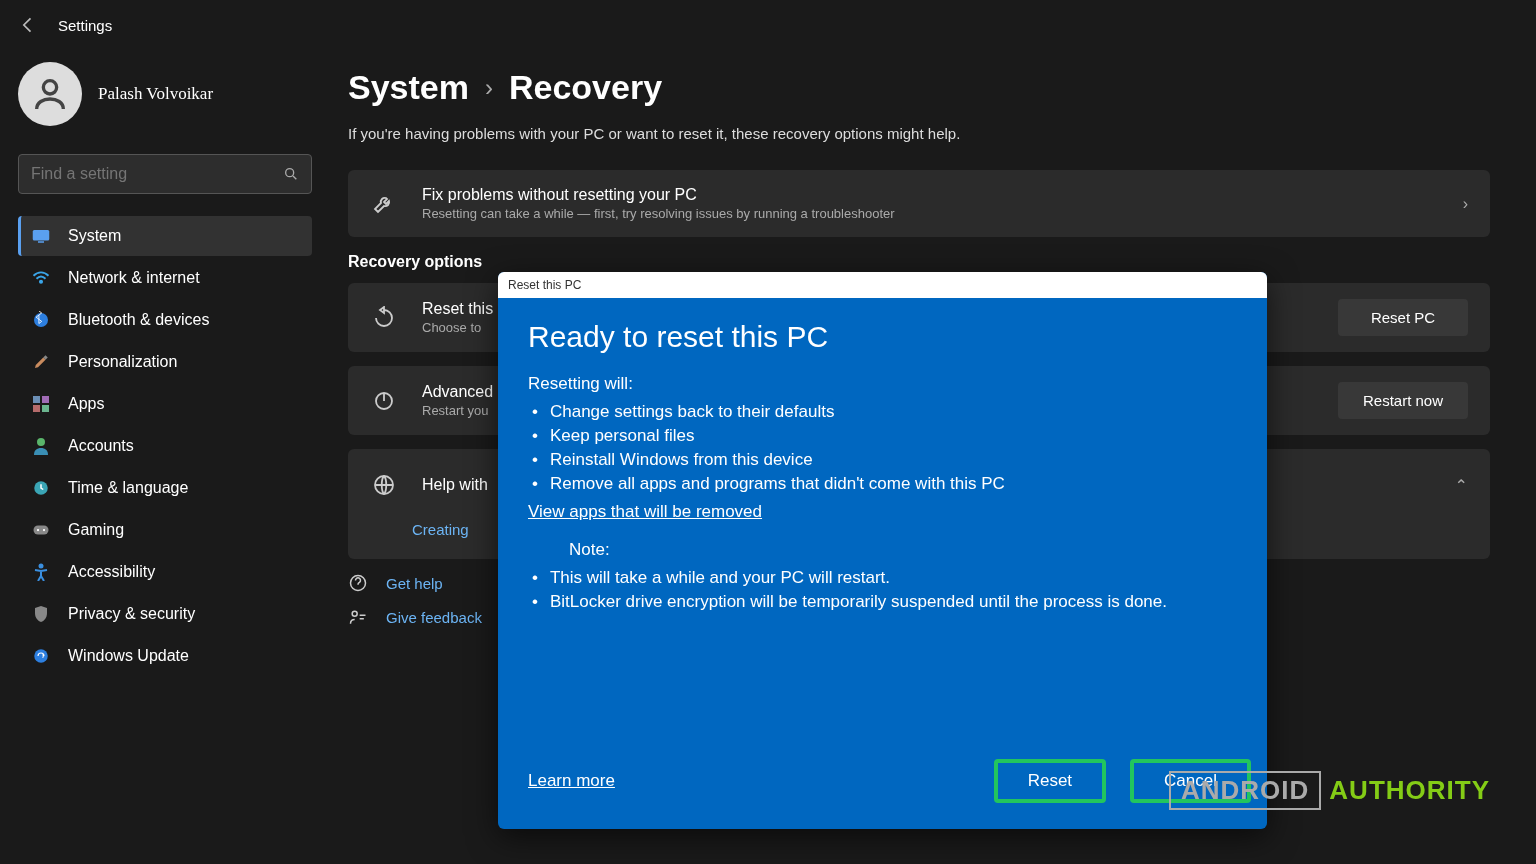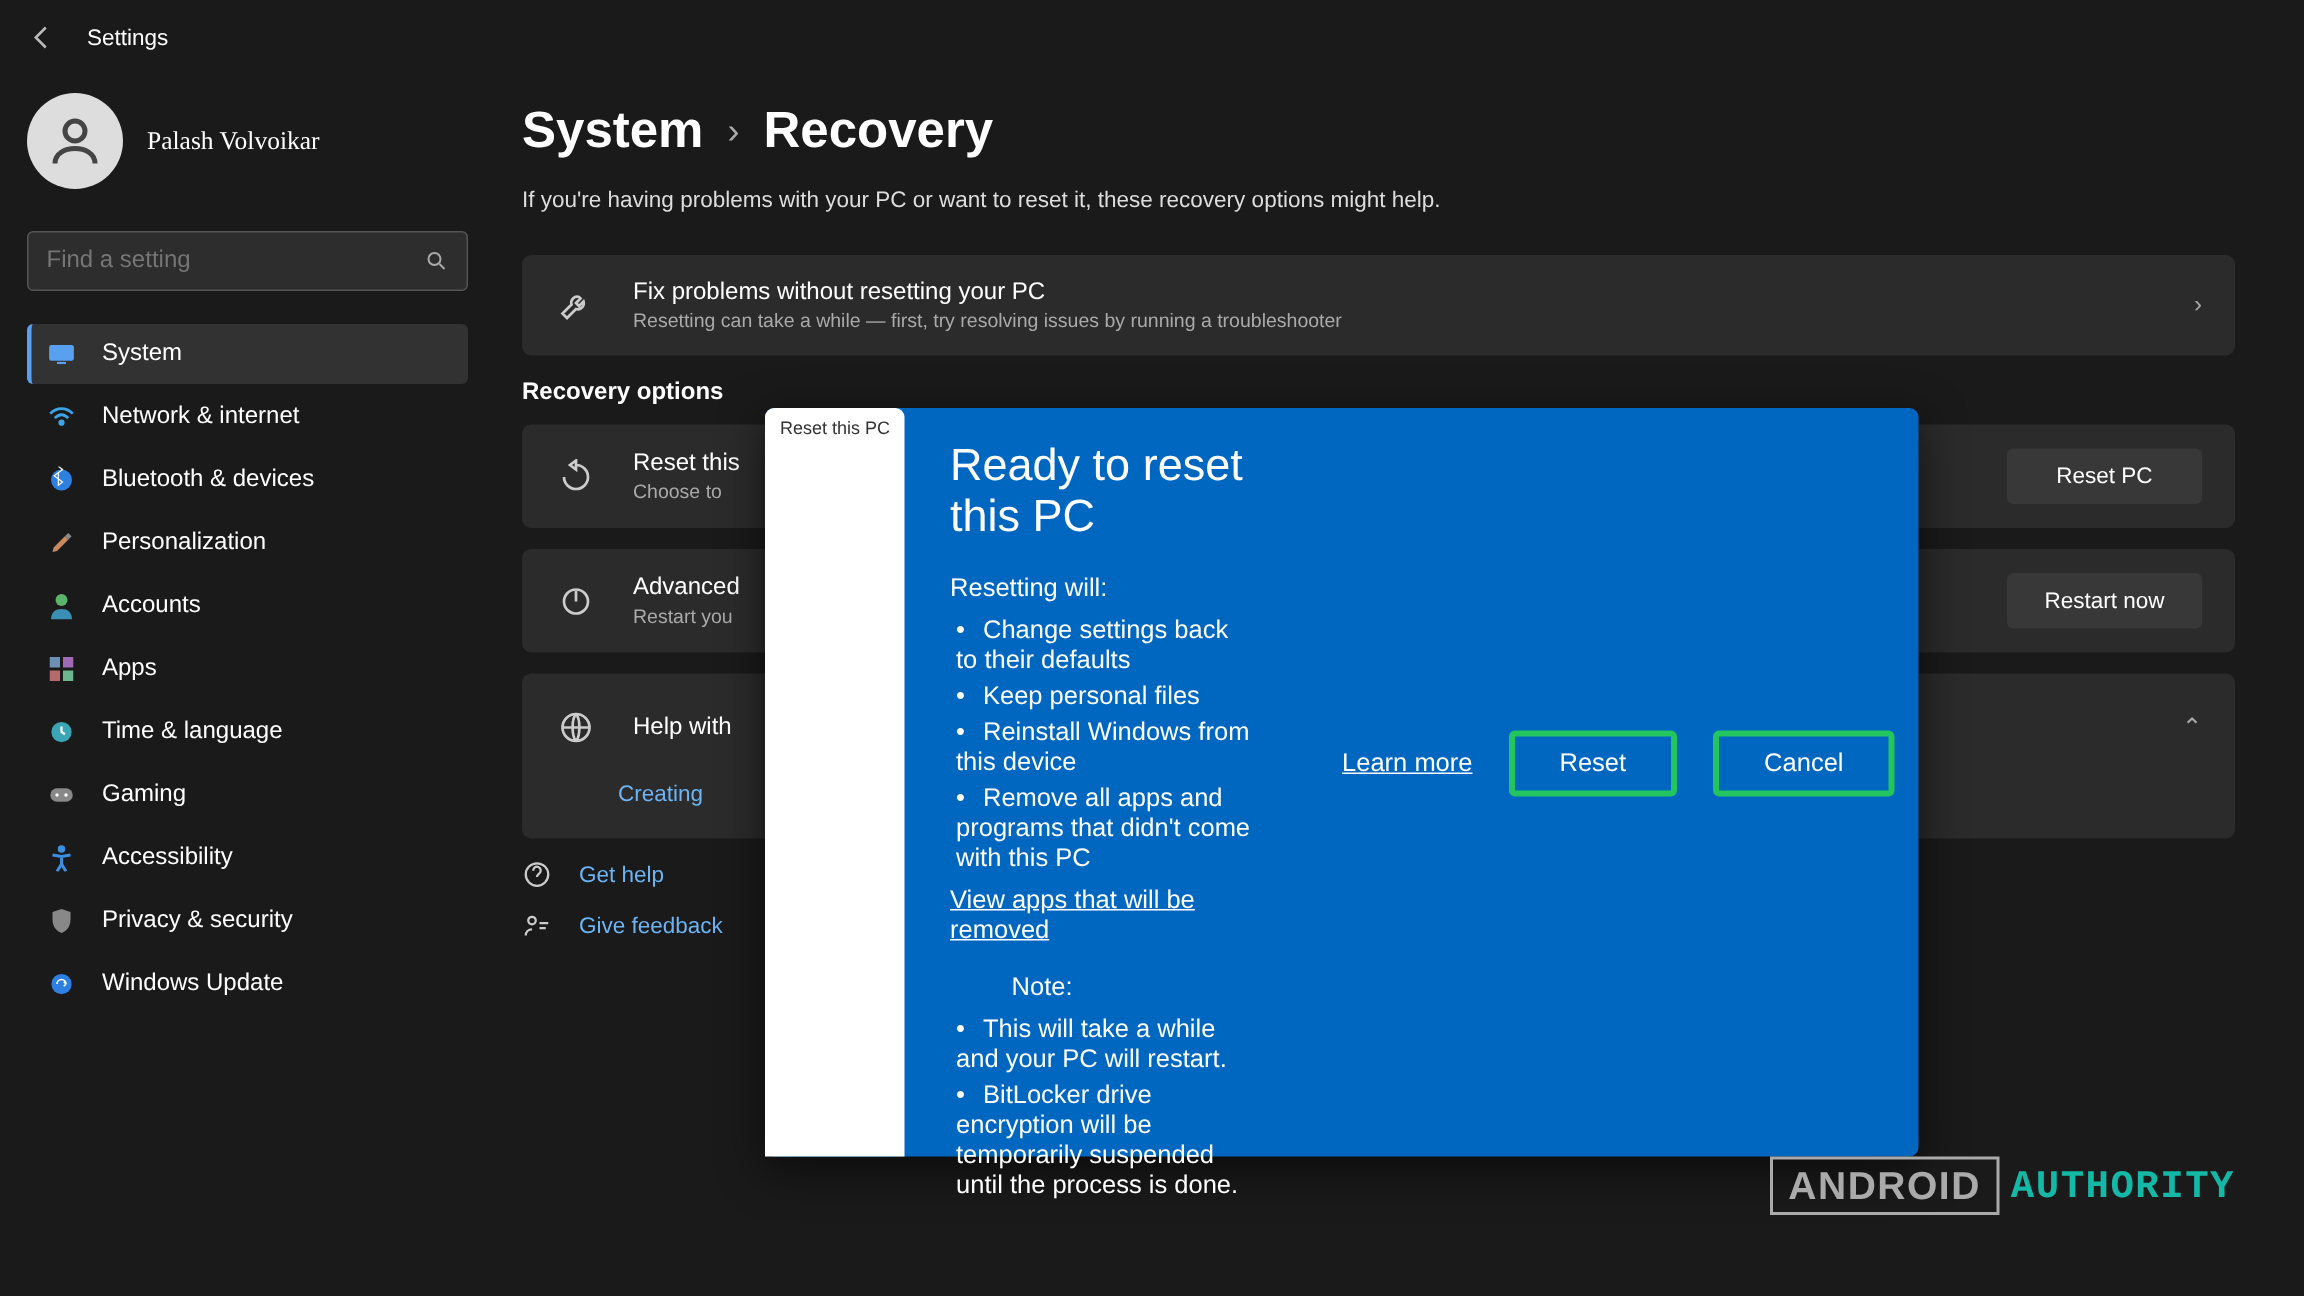--- a/index.html
+++ b/index.html
@@ -96,26 +96,26 @@
 .link-row a { color: #6cb4f4; text-decoration: none; font-size: 15px; }
 .help-section { background:#2b2b2b; border-radius:6px; padding:0; margin-bottom:14px;}
 .help-header { display:flex; align-items:center; padding:22px 22px; }
 .help-header .card-icon { margin-right:24px; }
 .help-body { padding: 0 22px 20px 64px; }
 .help-body a { color:#6cb4f4; text-decoration:none; font-size:15px; }
 
 
 .dialog {
   position: absolute;
-  left: 510px; top: 272px;
-  width: 769px; height: 499px;
+  left: 498px; top: 272px;
+  width: 769px; height: 557px;
   background: #0067c0;
   border-radius: 6px;
   box-shadow: 0 8px 30px rgba(0,0,0,0.6);
-  display: flex; flex-direction: row;
+  display: flex; flex-direction: column;
   color: #fff;
 }
 .dialog-titlebar {
   background: #fff; color: #333;
   padding: 6px 10px;
   font-size: 12px;
   border-radius: 6px 6px 0 0;
 }
 .dialog-body { padding: 22px 30px; flex: 1; }
 .dialog-heading { font-size: 30px; font-weight: 400; margin-bottom: 20px; }
@@ -148,23 +148,22 @@
   display: flex; align-items: center;
 }
 .wm-box {
   border: 2px solid #aaa;
   padding: 2px 10px;
   font-size: 26px; font-weight: 700; color: #aaa;
   letter-spacing: 1px;
   margin-right: 8px;
 }
 .wm-text {
-  font-size: 26px; font-weight: 800; color: #14b8a6;
+  font-size: 26px; font-weight: 800; color: #84cc16;
   letter-spacing: 1px;
-  font-family: Liberation Mono, monospace;
 }
 </style>
 </head>
 <body>
 
 <div class="header">
   <span class="back-arrow">
     <svg viewBox="0 0 24 24" width="20" height="20" fill="none" stroke="#bbb" stroke-width="2">
         <path d="M15 4l-8 8 8 8"></path>
       </svg>
@@ -226,37 +225,37 @@
       <span class="nav-icon">
           <svg width="18" height="18" viewBox="0 0 24 24">
             <path d="M4 20l4-1 10-10-3-3L5 16z" fill="#c98b5e"></path>
             <path d="M15 6l3 3 3-3-3-3z" fill="#888"></path>
           </svg>
         </span>
       <span>Personalization</span>
     </div>
     <div class="nav-item">
       <span class="nav-icon">
-          <svg width="16" height="18" viewBox="0 0 16 18">
-            <circle cx="8" cy="5" r="4" fill="#5ab56b"></circle>
-            <path d="M1 18c0-5 3-7 7-7s7 2 7 7z" fill="#3a8fb5"></path>
-          </svg>
-        </span>
-      <span>Accounts</span>
-    </div>
-    <div class="nav-item">
-      <span class="nav-icon">
           <svg width="16" height="16" viewBox="0 0 16 16">
             <rect x="0" y="0" width="7" height="7" fill="#6b8fb5"></rect>
             <rect x="9" y="0" width="7" height="7" fill="#a06bb5"></rect>
             <rect x="0" y="9" width="7" height="7" fill="#b56b6b"></rect>
             <rect x="9" y="9" width="7" height="7" fill="#6bb58f"></rect>
           </svg>
         </span>
       <span>Apps</span>
+    </div>
+    <div class="nav-item">
+      <span class="nav-icon">
+          <svg width="16" height="18" viewBox="0 0 16 18">
+            <circle cx="8" cy="5" r="4" fill="#5ab56b"></circle>
+            <path d="M1 18c0-5 3-7 7-7s7 2 7 7z" fill="#3a8fb5"></path>
+          </svg>
+        </span>
+      <span>Accounts</span>
     </div>
     <div class="nav-item">
       <span class="nav-icon">
           <svg width="18" height="18" viewBox="0 0 24 24">
             <circle cx="12" cy="12" r="9" fill="#3aa5b5"></circle>
             <path d="M12 7v5l3 2" stroke="#fff" stroke-width="2" fill="none"></path>
           </svg>
         </span>
       <span>Time &amp; language</span>
     </div>

